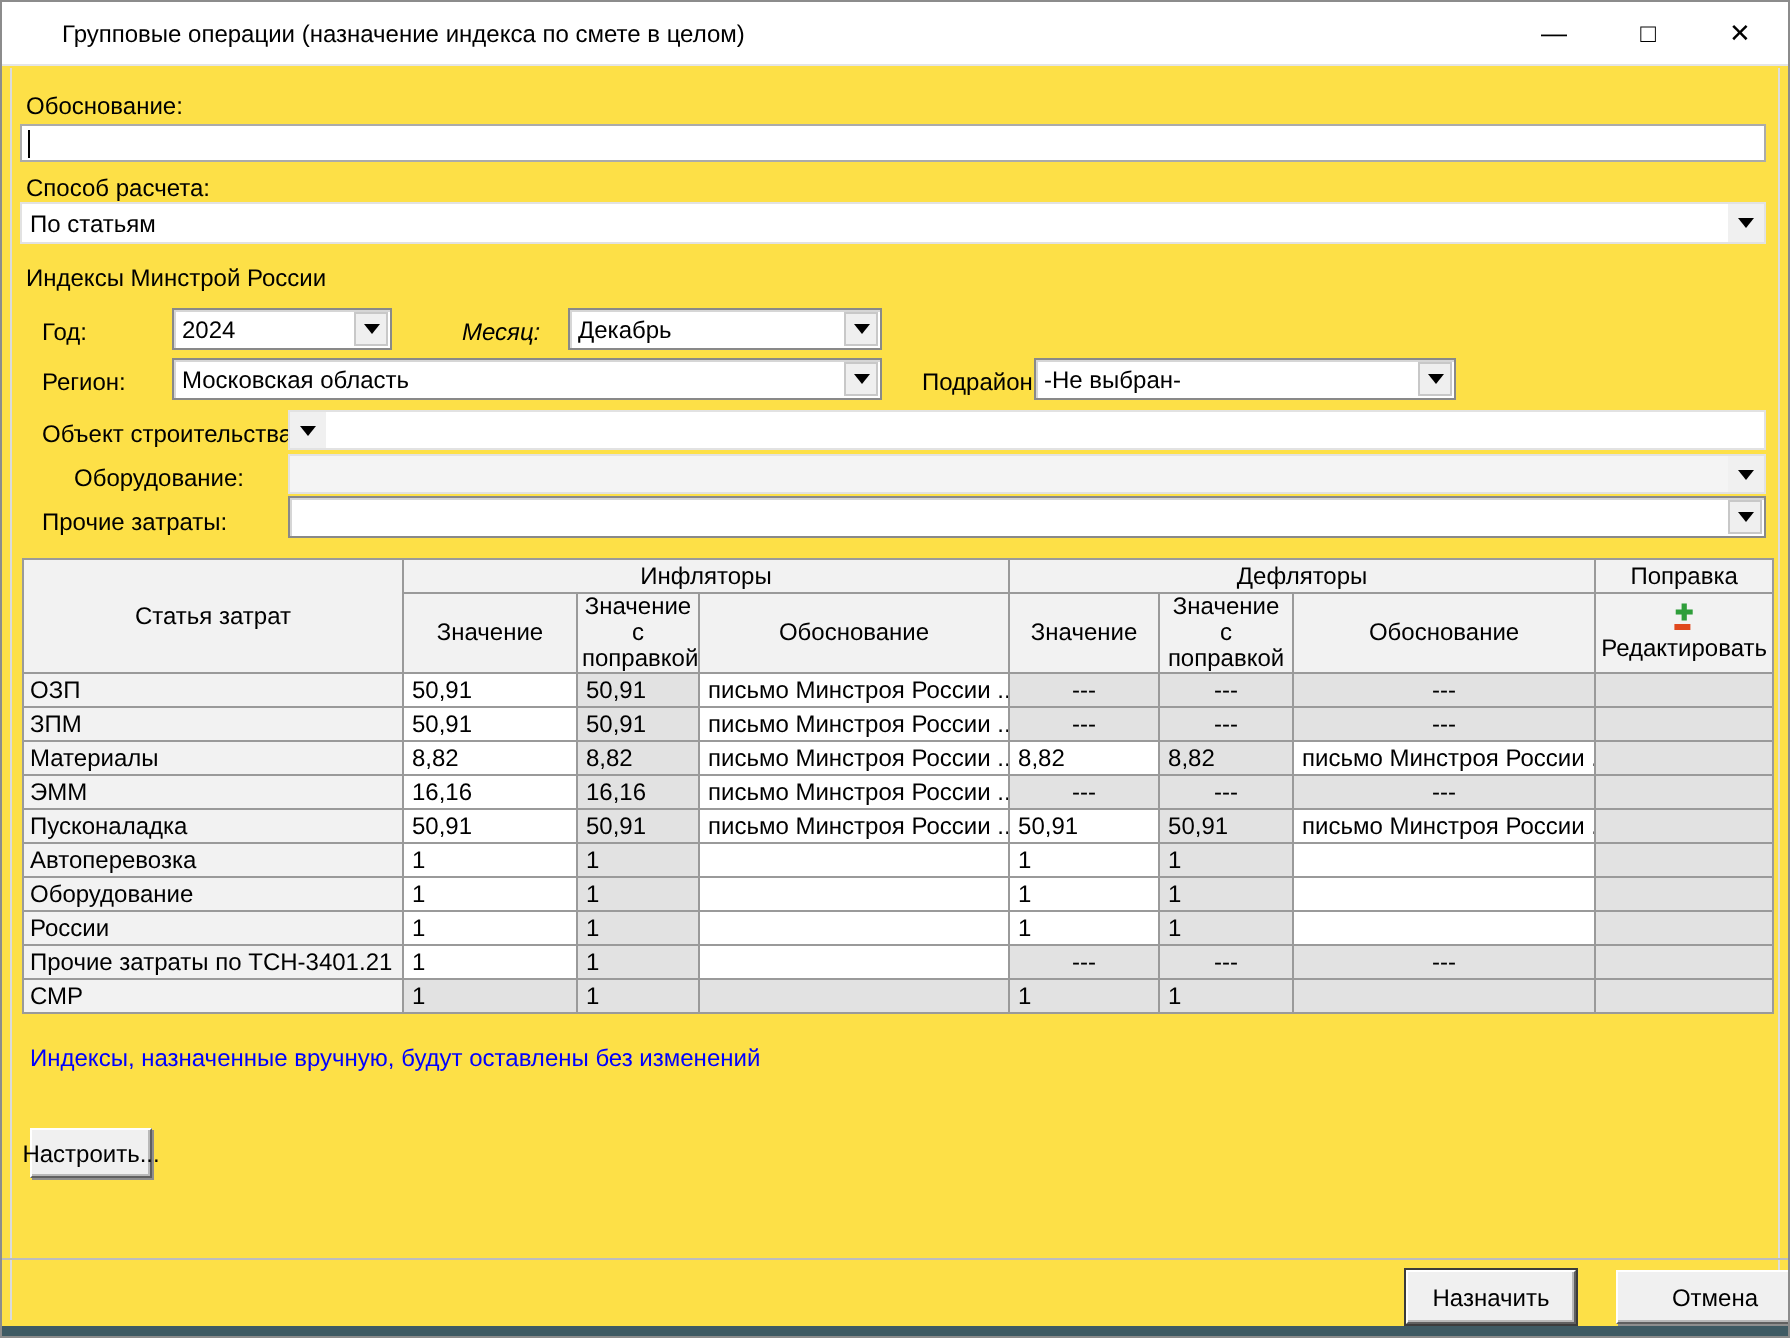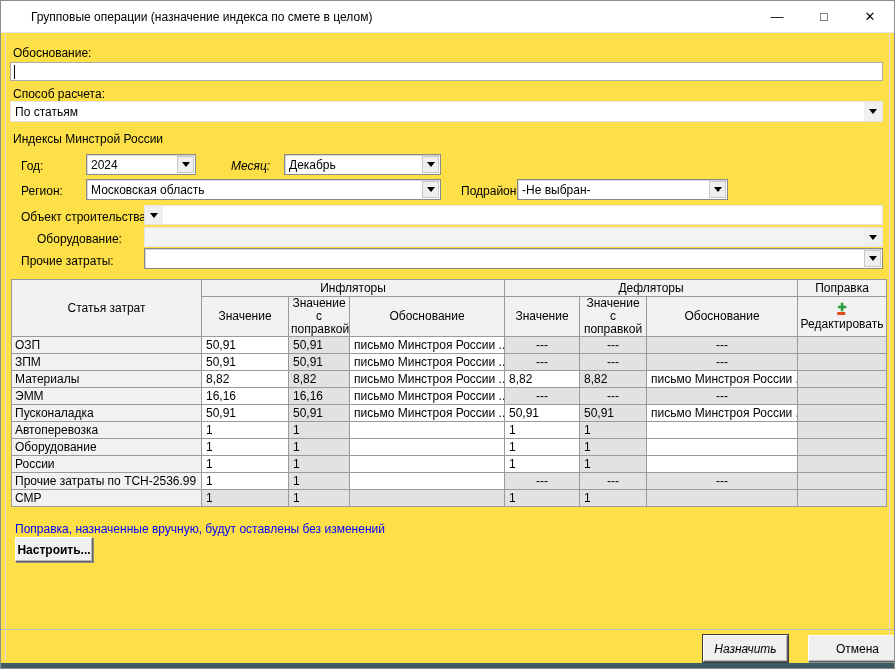--- a/index.html
+++ b/index.html
@@ -54,21 +54,21 @@
 
   .note { position:absolute; left:14px; top:521px; color:#0000ff; font-size:12px; }
 
   
   .btn {
     position:absolute; background:#f0f0f0; font-size:12px; text-align:center;
     border:1px solid; border-color:#ffffff #606060 #606060 #ffffff;
     box-shadow:1px 1px 0 #8e8e8e, inset -1px -1px 0 #b9b9b9;
     display:flex; align-items:center; justify-content:center; cursor:default;
   }
-  .btn.default { outline:1px solid #3c3c3c;font-style:italic; }
+  .btn.default { outline:1px solid #3c3c3c; }
   .sep { position:absolute; left:0; right:0; top:628px; height:1px; background:#bdbdbd; }
   .footer-strip { position:absolute; left:0; right:0; bottom:0; height:5px; }
 </style>
 </head>
 <body>
 
 <div class="window">
 
   <div class="titlebar">
     <span class="title">Групповые операции (назначение индекса по смете в целом)</span>
@@ -259,21 +259,21 @@
           <td class="c-article">России</td>
           <td class="s-w">1</td>
           <td class="s-g">1</td>
           <td class="s-w"></td>
           <td class="s-w">1</td>
           <td class="s-g">1</td>
           <td class="s-w"></td>
           <td class="s-g"></td>
         </tr>
         <tr>
-          <td class="c-article">Прочие затраты по ТСН-2536.99</td>
+          <td class="c-article">Прочие затраты по ТСН-3401.21</td>
           <td class="s-w">1</td>
           <td class="s-g">1</td>
           <td class="s-w"></td>
           <td class="s-gc">---</td>
           <td class="s-gc">---</td>
           <td class="s-gc">---</td>
           <td class="s-g"></td>
         </tr>
         <tr>
           <td class="c-article">СМР</td>
@@ -281,21 +281,21 @@
           <td class="s-g">1</td>
           <td class="s-g"></td>
           <td class="s-g">1</td>
           <td class="s-g">1</td>
           <td class="s-g"></td>
           <td class="s-g"></td>
         </tr>
       </tbody>
   </table>
 
-  <span class="note" style="color: rgb(0, 0, 255);">Поправка, назначенные вручную, будут оставлены без изменений</span>
-  <div class="btn" style="left:14px; top:536px; width:78px; height:25px;font-weight:bold;">Настроить...</div>
+  <span class="note" style="color: rgb(0, 0, 255);">Индексы, назначенные вручную, будут оставлены без изменений</span>
+  <div class="btn" style="left:14px; top:563px; width:61px; height:25px;">Настроить...</div>
 
   <div class="sep"></div>
   <div class="btn default" style="left:702px; top:634px; width:85px; height:27px;">Назначить</div>
   <div class="btn" style="left:807px; top:634px; width:99px; height:27px;">Отмена</div>
 
   <div class="footer-strip" style="background: rgb(62, 90, 99);"></div>
 </div>
 
 </body></html>

